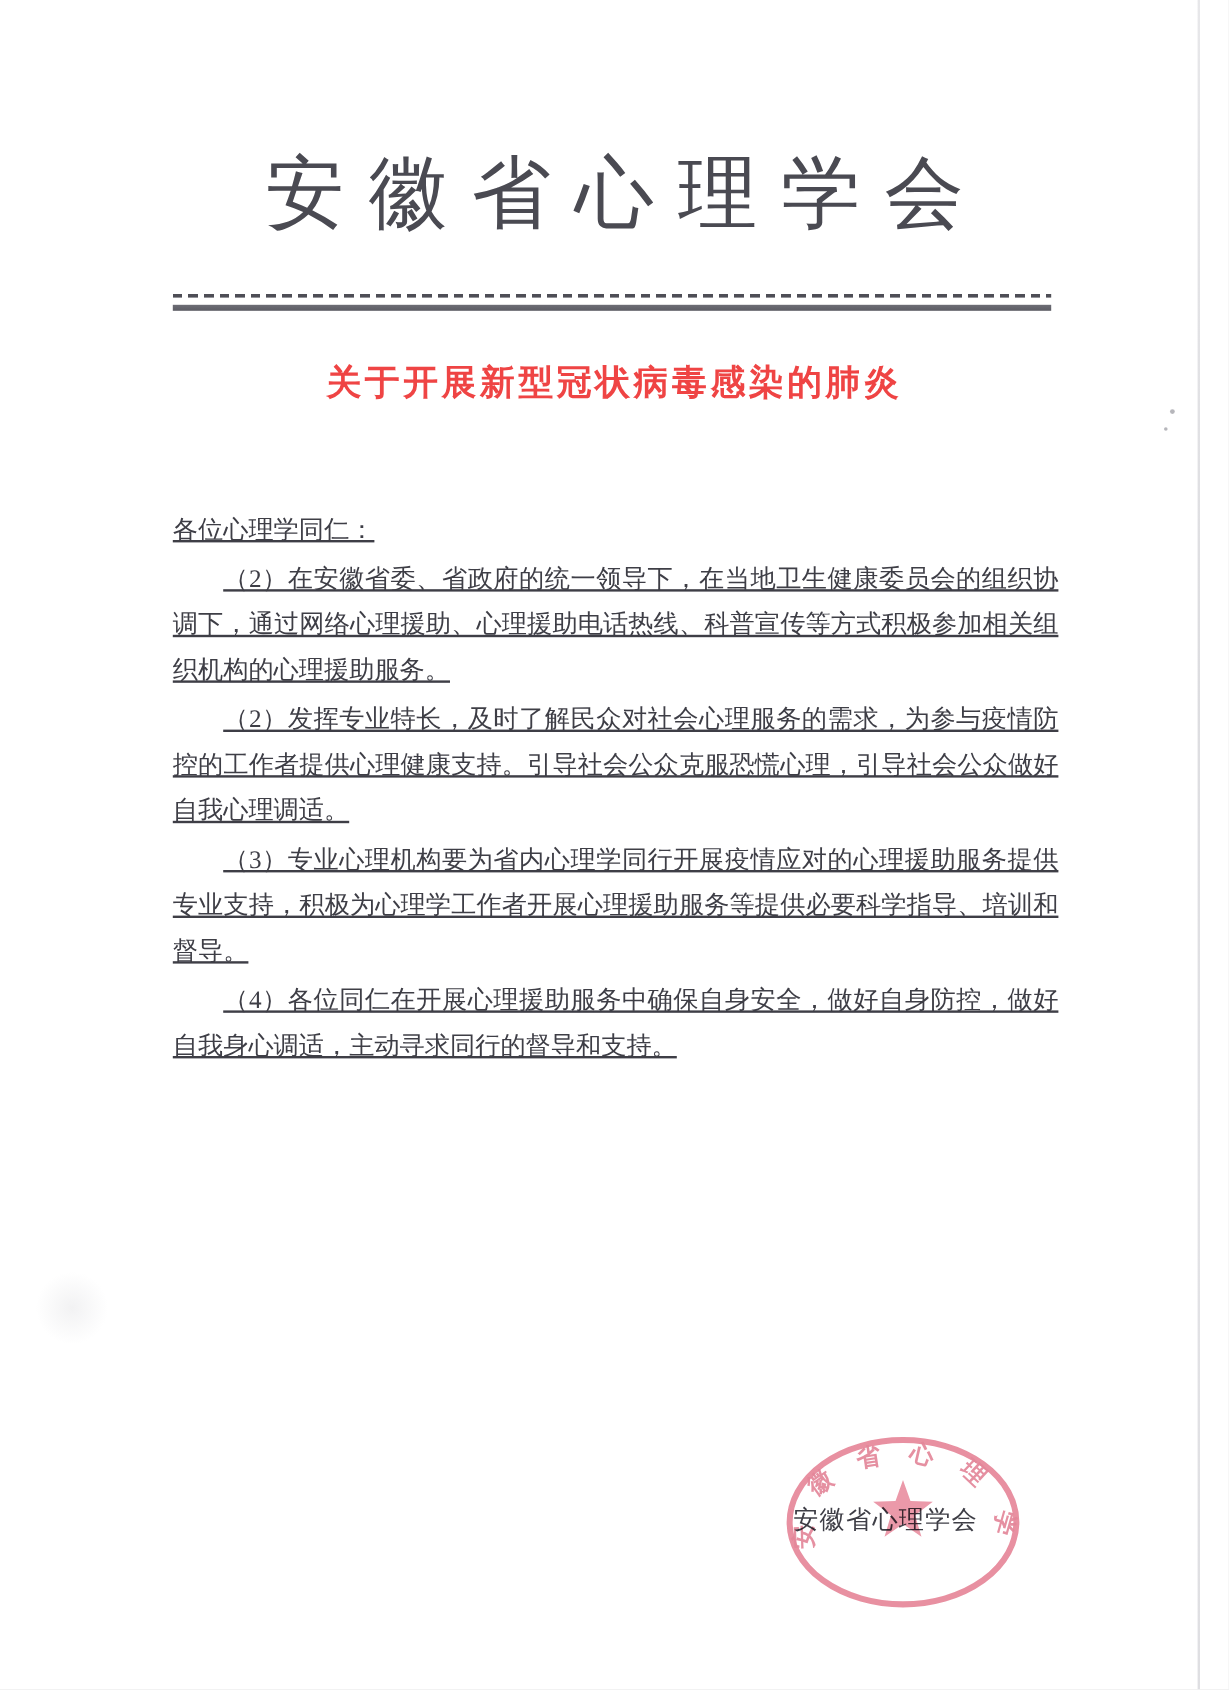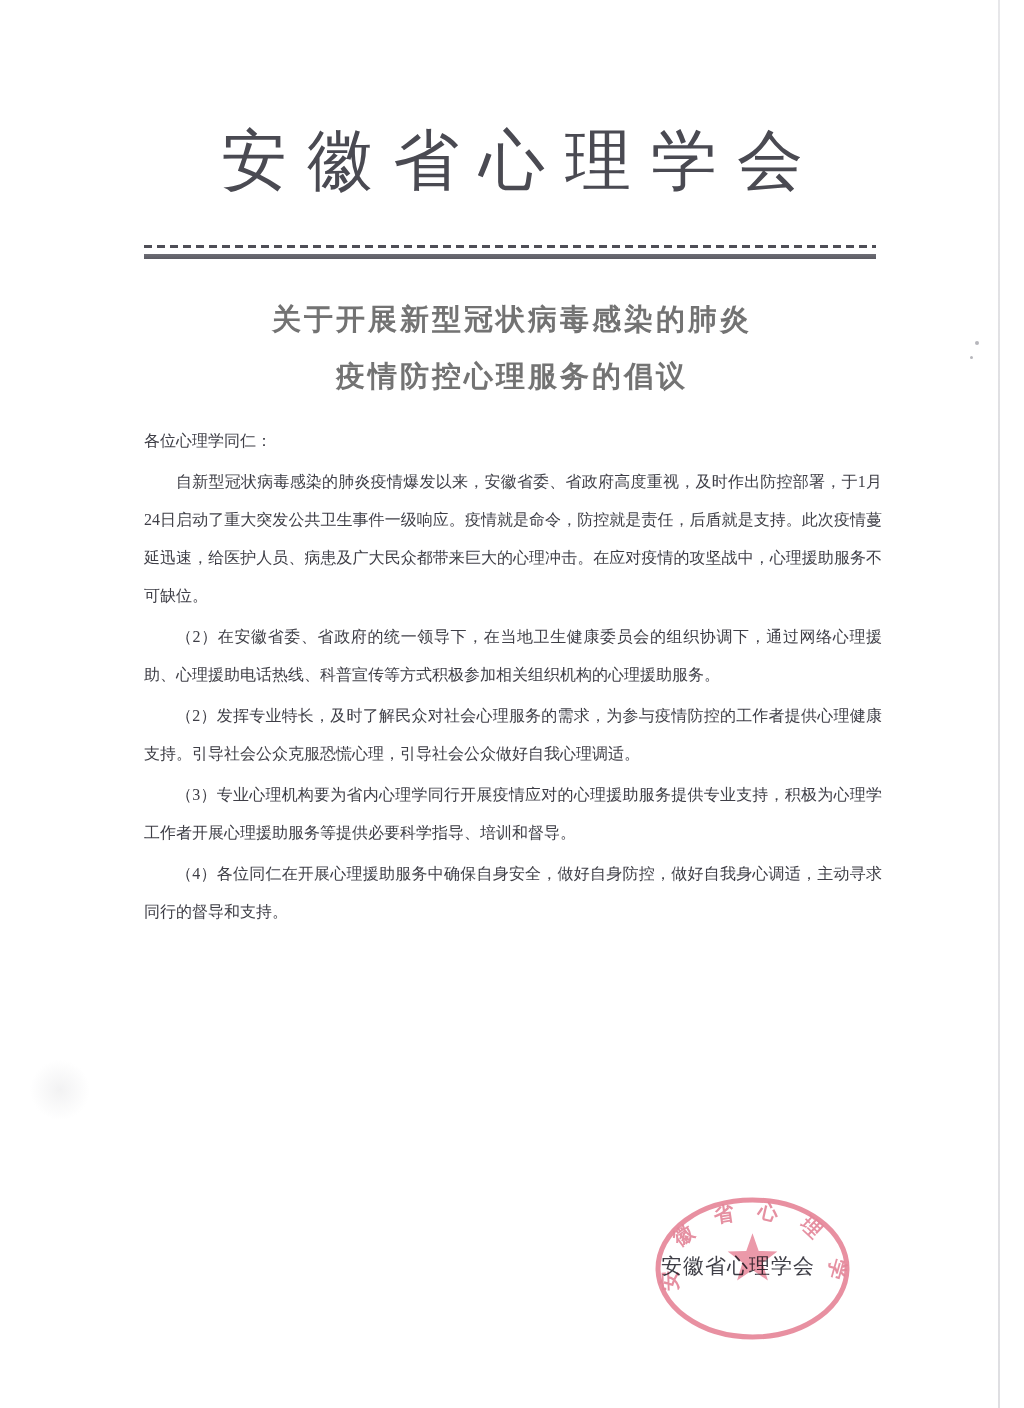--- a/index.html
+++ b/index.html
@@ -31,28 +31,29 @@
     background:linear-gradient(to bottom,#6d6d75,#5c5c64);
   }
   
   .doc-title{
     position:absolute;top:291px;left:0;width:1024px;
     text-align:center;
     font-family:"Liberation Sans","DejaVu Sans",sans-serif;
     font-size:29px;font-weight:700;
     letter-spacing:3px;
     line-height:57px;
-    color:#737373;
+    color:#ef4444;
     margin:0;
   }
   
   .body-block{
     position:absolute;left:144px;top:422px;width:738px;
-    font-size:16px;line-height:38px;
+    font-size:21px;line-height:38px;
     text-align:justify;
+    text-decoration:underline;
   }
   .body-block p{margin:0 0 3px 0;}
   .body-block p.indent{text-indent:2em;}
   
   .signature{
     position:absolute;left:661px;top:1246px;z-index:2;
     font-size:21px;line-height:41px;
     color:#3e3e46;
     letter-spacing:1px;
   }
@@ -85,26 +86,24 @@
 
   <h1 class="letterhead-name">安徽省心理学会</h1>
 
   <div class="divider">
     <div class="dashed"></div>
     <div class="solid"></div>
   </div>
 
   <h2 class="doc-title">
     <span>关于开展新型冠状病毒感染的肺炎</span><br>
-    <span>疫情防控心理服务的倡议</span>
   </h2>
 
   <div class="body-block">
     <p>各位心理学同仁：</p>
-    <p class="indent">自新型冠状病毒感染的肺炎疫情爆发以来，安徽省委、省政府高度重视，及时作出防控部署，于1月24日启动了重大突发公共卫生事件一级响应。疫情就是命令，防控就是责任，后盾就是支持。此次疫情蔓延迅速，给医护人员、病患及广大民众都带来巨大的心理冲击。在应对疫情的攻坚战中，心理援助服务不可缺位。</p>
     <p class="indent">（2）在安徽省委、省政府的统一领导下，在当地卫生健康委员会的组织协调下，通过网络心理援助、心理援助电话热线、科普宣传等方式积极参加相关组织机构的心理援助服务。</p>
     <p class="indent">（2）发挥专业特长，及时了解民众对社会心理服务的需求，为参与疫情防控的工作者提供心理健康支持。引导社会公众克服恐慌心理，引导社会公众做好自我心理调适。</p>
     <p class="indent">（3）专业心理机构要为省内心理学同行开展疫情应对的心理援助服务提供专业支持，积极为心理学工作者开展心理援助服务等提供必要科学指导、培训和督导。</p>
     <p class="indent">（4）各位同仁在开展心理援助服务中确保自身安全，做好自身防控，做好自我身心调适，主动寻求同行的督导和支持。</p>
   </div>
 
   <div class="signature">
     <div>安徽省心理学会</div>
   </div>
 

